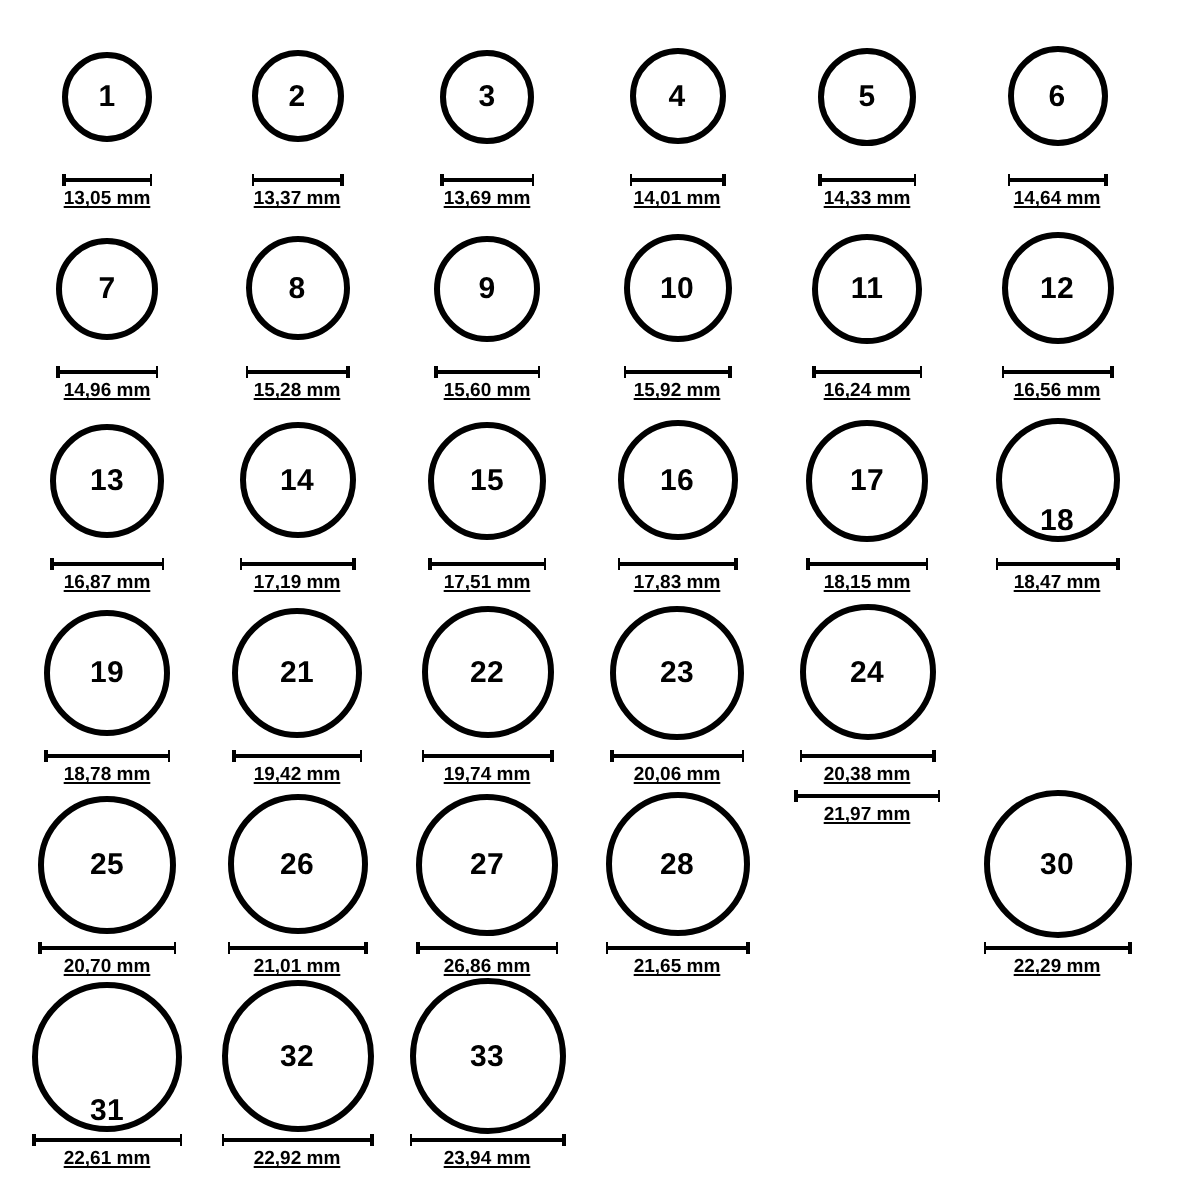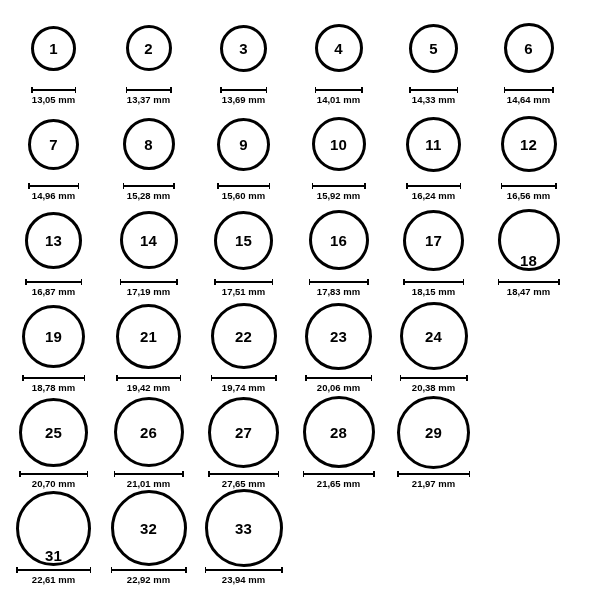--- a/index.html
+++ b/index.html
@@ -77,20 +77,21 @@
     background: #000000;
   }
   .measure .tick.left { left: 0; }
   .measure .tick.right { right: 0; }
   .mm {
     font-size: 9.5px;
     font-weight: bold;
     line-height: 1;
     margin-top: 2px;
     white-space: nowrap;
+    text-decoration: underline;
   }
 </style>
 </head>
 <body>
 
 <div id="chart">
     <div class="row">
       <div class="cell">
         <div class="ring-wrap">
           <div class="ring" style="width: 45px; height: 45px;">
@@ -428,47 +429,55 @@
         <div class="ring-wrap">
           <div class="ring" style="width: 71px; height: 71px;">
             <span class="ring-label">27</span>
           </div>
         </div>
         <div class="measure" style="width: 71px;">
           <div class="bar"></div>
           <div class="tick left"></div>
           <div class="tick right"></div>
         </div>
-        <div class="mm">27,65 mm</div>
+        <div class="mm">26,86 mm</div>
       </div>
       <div class="cell">
         <div class="ring-wrap">
           <div class="ring" style="width: 72px; height: 72px;">
             <span class="ring-label">28</span>
           </div>
         </div>
         <div class="measure" style="width: 72px;">
           <div class="bar"></div>
           <div class="tick left"></div>
           <div class="tick right"></div>
         </div>
         <div class="mm">21,65 mm</div>
       </div>
       <div class="cell">
-        <div class="ring-wrap">
-          <div class="ring" style="width: 73px; height: 73px;">
-            <span class="ring-label">29</span>
-          </div>
-        </div>
         <div class="measure" style="width: 73px;">
           <div class="bar"></div>
           <div class="tick left"></div>
           <div class="tick right"></div>
         </div>
         <div class="mm">21,97 mm</div>
+      </div>
+      <div class="cell">
+        <div class="ring-wrap">
+          <div class="ring" style="width: 74px; height: 74px;">
+            <span class="ring-label">30</span>
+          </div>
+        </div>
+        <div class="measure" style="width: 74px;">
+          <div class="bar"></div>
+          <div class="tick left"></div>
+          <div class="tick right"></div>
+        </div>
+        <div class="mm">22,29 mm</div>
       </div>
     </div>
     <div class="row">
       <div class="cell">
         <div class="ring-wrap">
           <div class="ring" style="width: 75px; height: 75px; align-items: flex-end;">
             <span class="ring-label">31</span>
           </div>
         </div>
         <div class="measure" style="width: 75px;">

